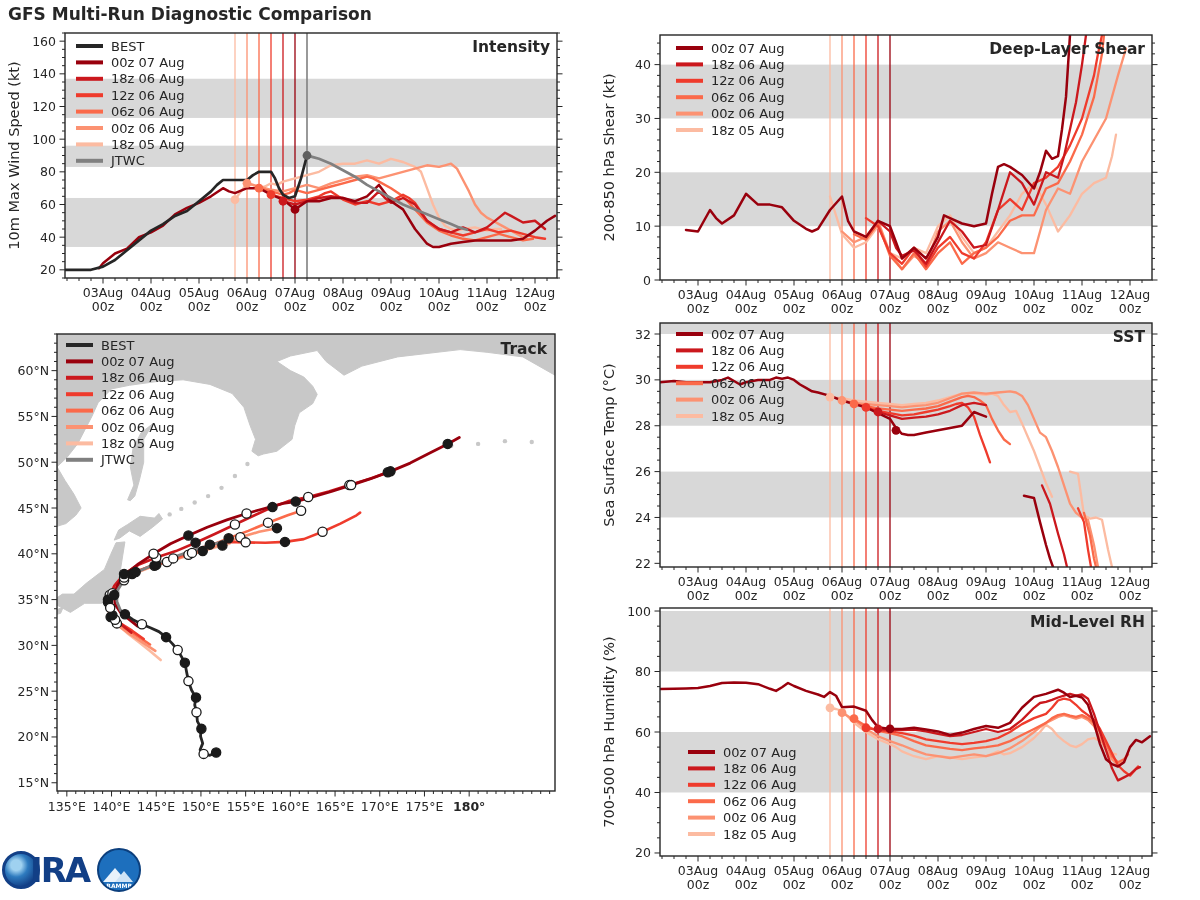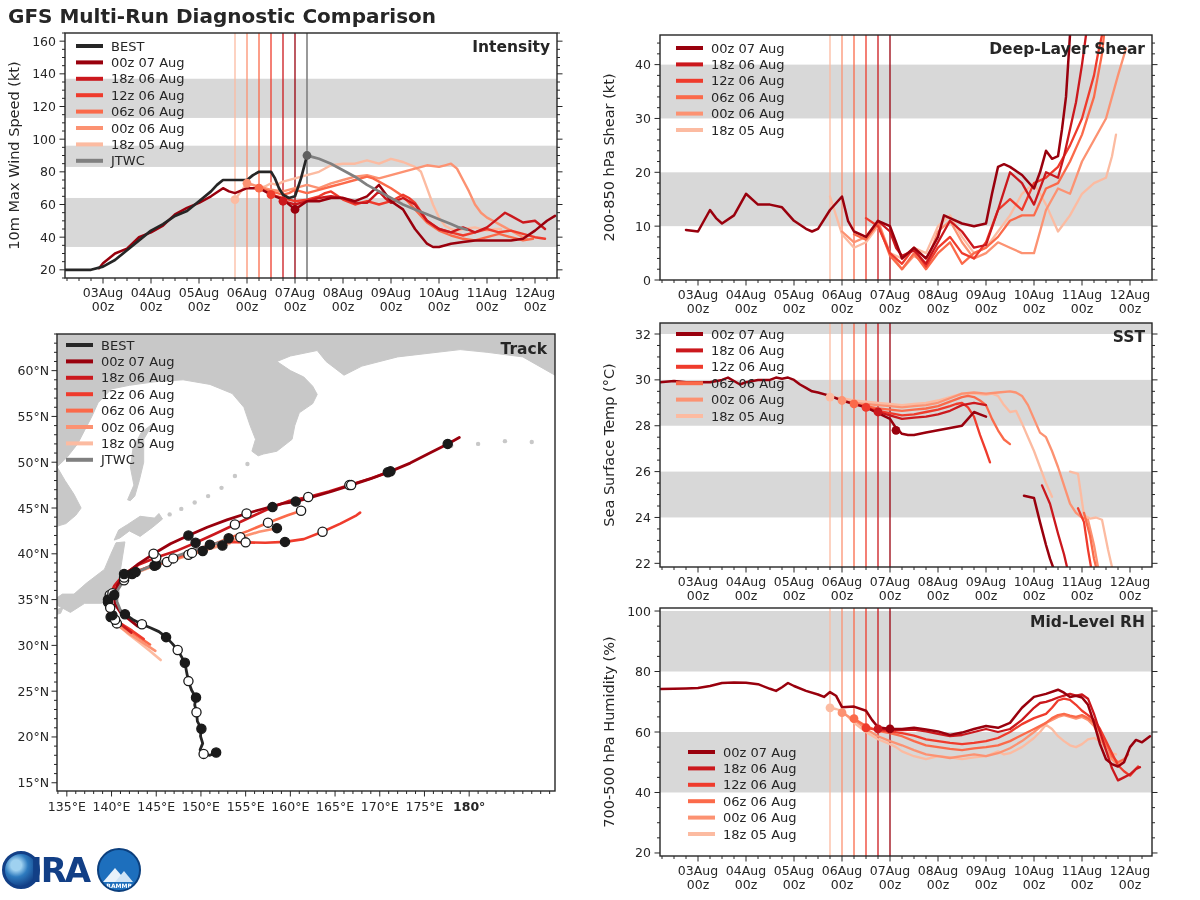--- a/index.html
+++ b/index.html
@@ -1,18 +1,18 @@
 <!DOCTYPE html>
 <html><head>
 <meta charset="utf-8">
 <style>
   html,body{margin:0;padding:0;background:#ffffff;}
   .page{position:relative;width:1200px;height:900px;background:#fff;overflow:hidden;
         font-family:"DejaVu Sans","Liberation Sans",sans-serif;}
-  .main-title{position:absolute;left:8px;top:4px;font-size:20px;font-weight:bold;color:#262626;}
+  .main-title{position:absolute;left:8px;top:4px;font-size:17px;font-weight:bold;color:#262626;}
   .storm-title{position:absolute;right:16px;top:4px;font-size:20px;font-weight:bold;color:#262626;}
   svg#charts{position:absolute;left:0;top:0;}
   .logos{position:absolute;left:2px;top:848px;display:flex;align-items:center;gap:14px;}
   .cira-word{display:flex;align-items:center;}
   .globe{width:38px;height:38px;border-radius:50%;
          background:radial-gradient(circle at 35% 35%, #9fd1f0 0 18%, #2e7bbf 40%, #123f86 75%, #0c2d66 100%);
          border:3px solid #123f86;box-sizing:border-box;}
   .cira-text{font-size:34px;font-weight:bold;color:#123f86;letter-spacing:-2px;margin-left:-10px;
              font-family:"DejaVu Sans","Liberation Sans",sans-serif;}
   .rammb-badge{width:40px;height:40px;border-radius:50%;background:#1d6fbd;border:2px solid #0c3f7d;

